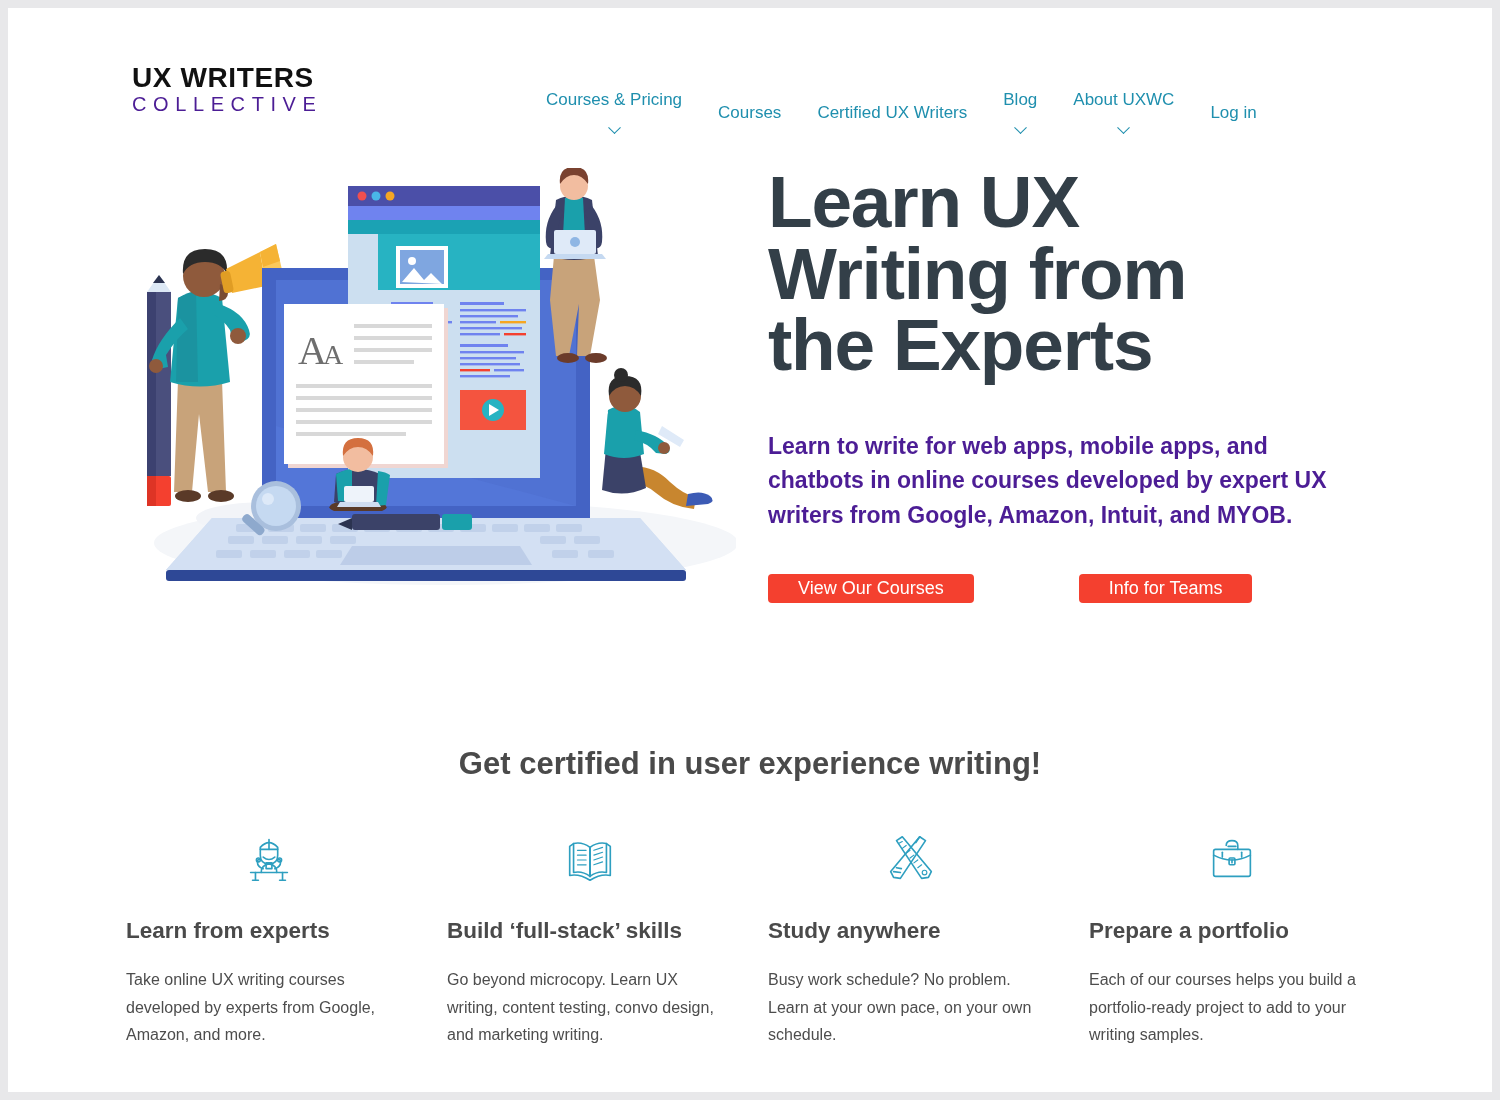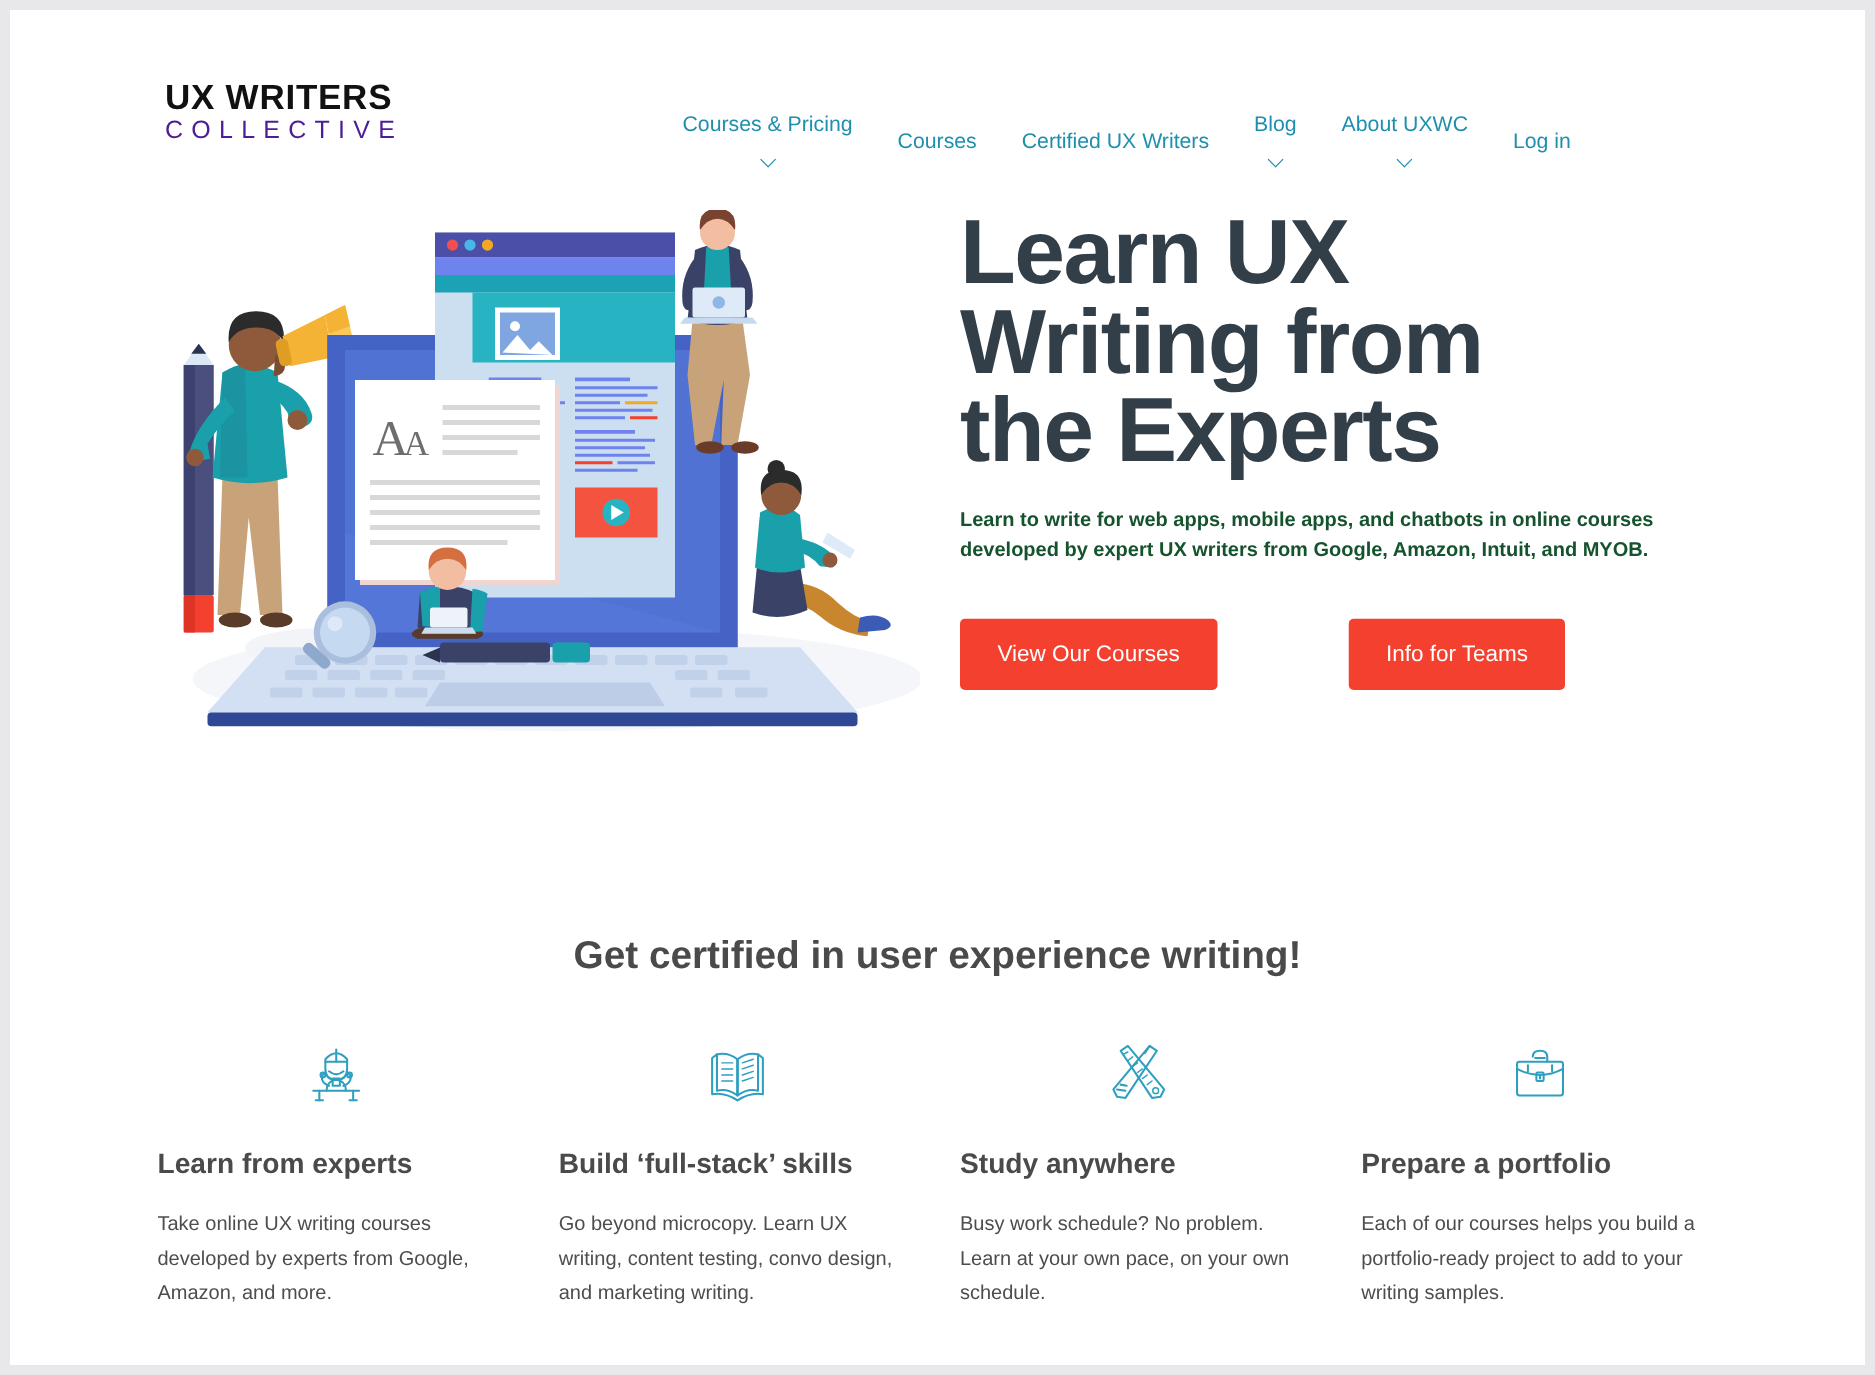--- a/index.html
+++ b/index.html
@@ -100,39 +100,39 @@
   }
   .hero-title {
     font-size: 73px;
     line-height: 0.98;
     font-weight: bold;
     color: #333f48;
     letter-spacing: -1.2px;
     max-width: 520px;
   }
   .hero-sub {
-    margin-top: 24px;
-    font-size: 16px;
+    margin-top: 48px;
+    font-size: 23px;
     line-height: 1.5;
     font-weight: bold;
-    color: #14532d;
+    color: #4c1d95;
     max-width: 600px;
   }
   .hero-btns {
     margin-top: 42px;
     display: flex;
     gap: 105px;
   }
   .btn {
     background: #f4402f;
     color: #ffffff;
     font-size: 18px;
     border: none;
     border-radius: 4px;
-    padding: 18px 30px;
+    padding: 4px 30px;
     cursor: pointer;
     white-space: nowrap;
     font-family: "Liberation Sans", sans-serif;
   }
 
   
   .features { position: absolute; left: 0; top: 700px; width: 1484px; }
   .features-title {
     text-align: center;
     font-size: 31px;

